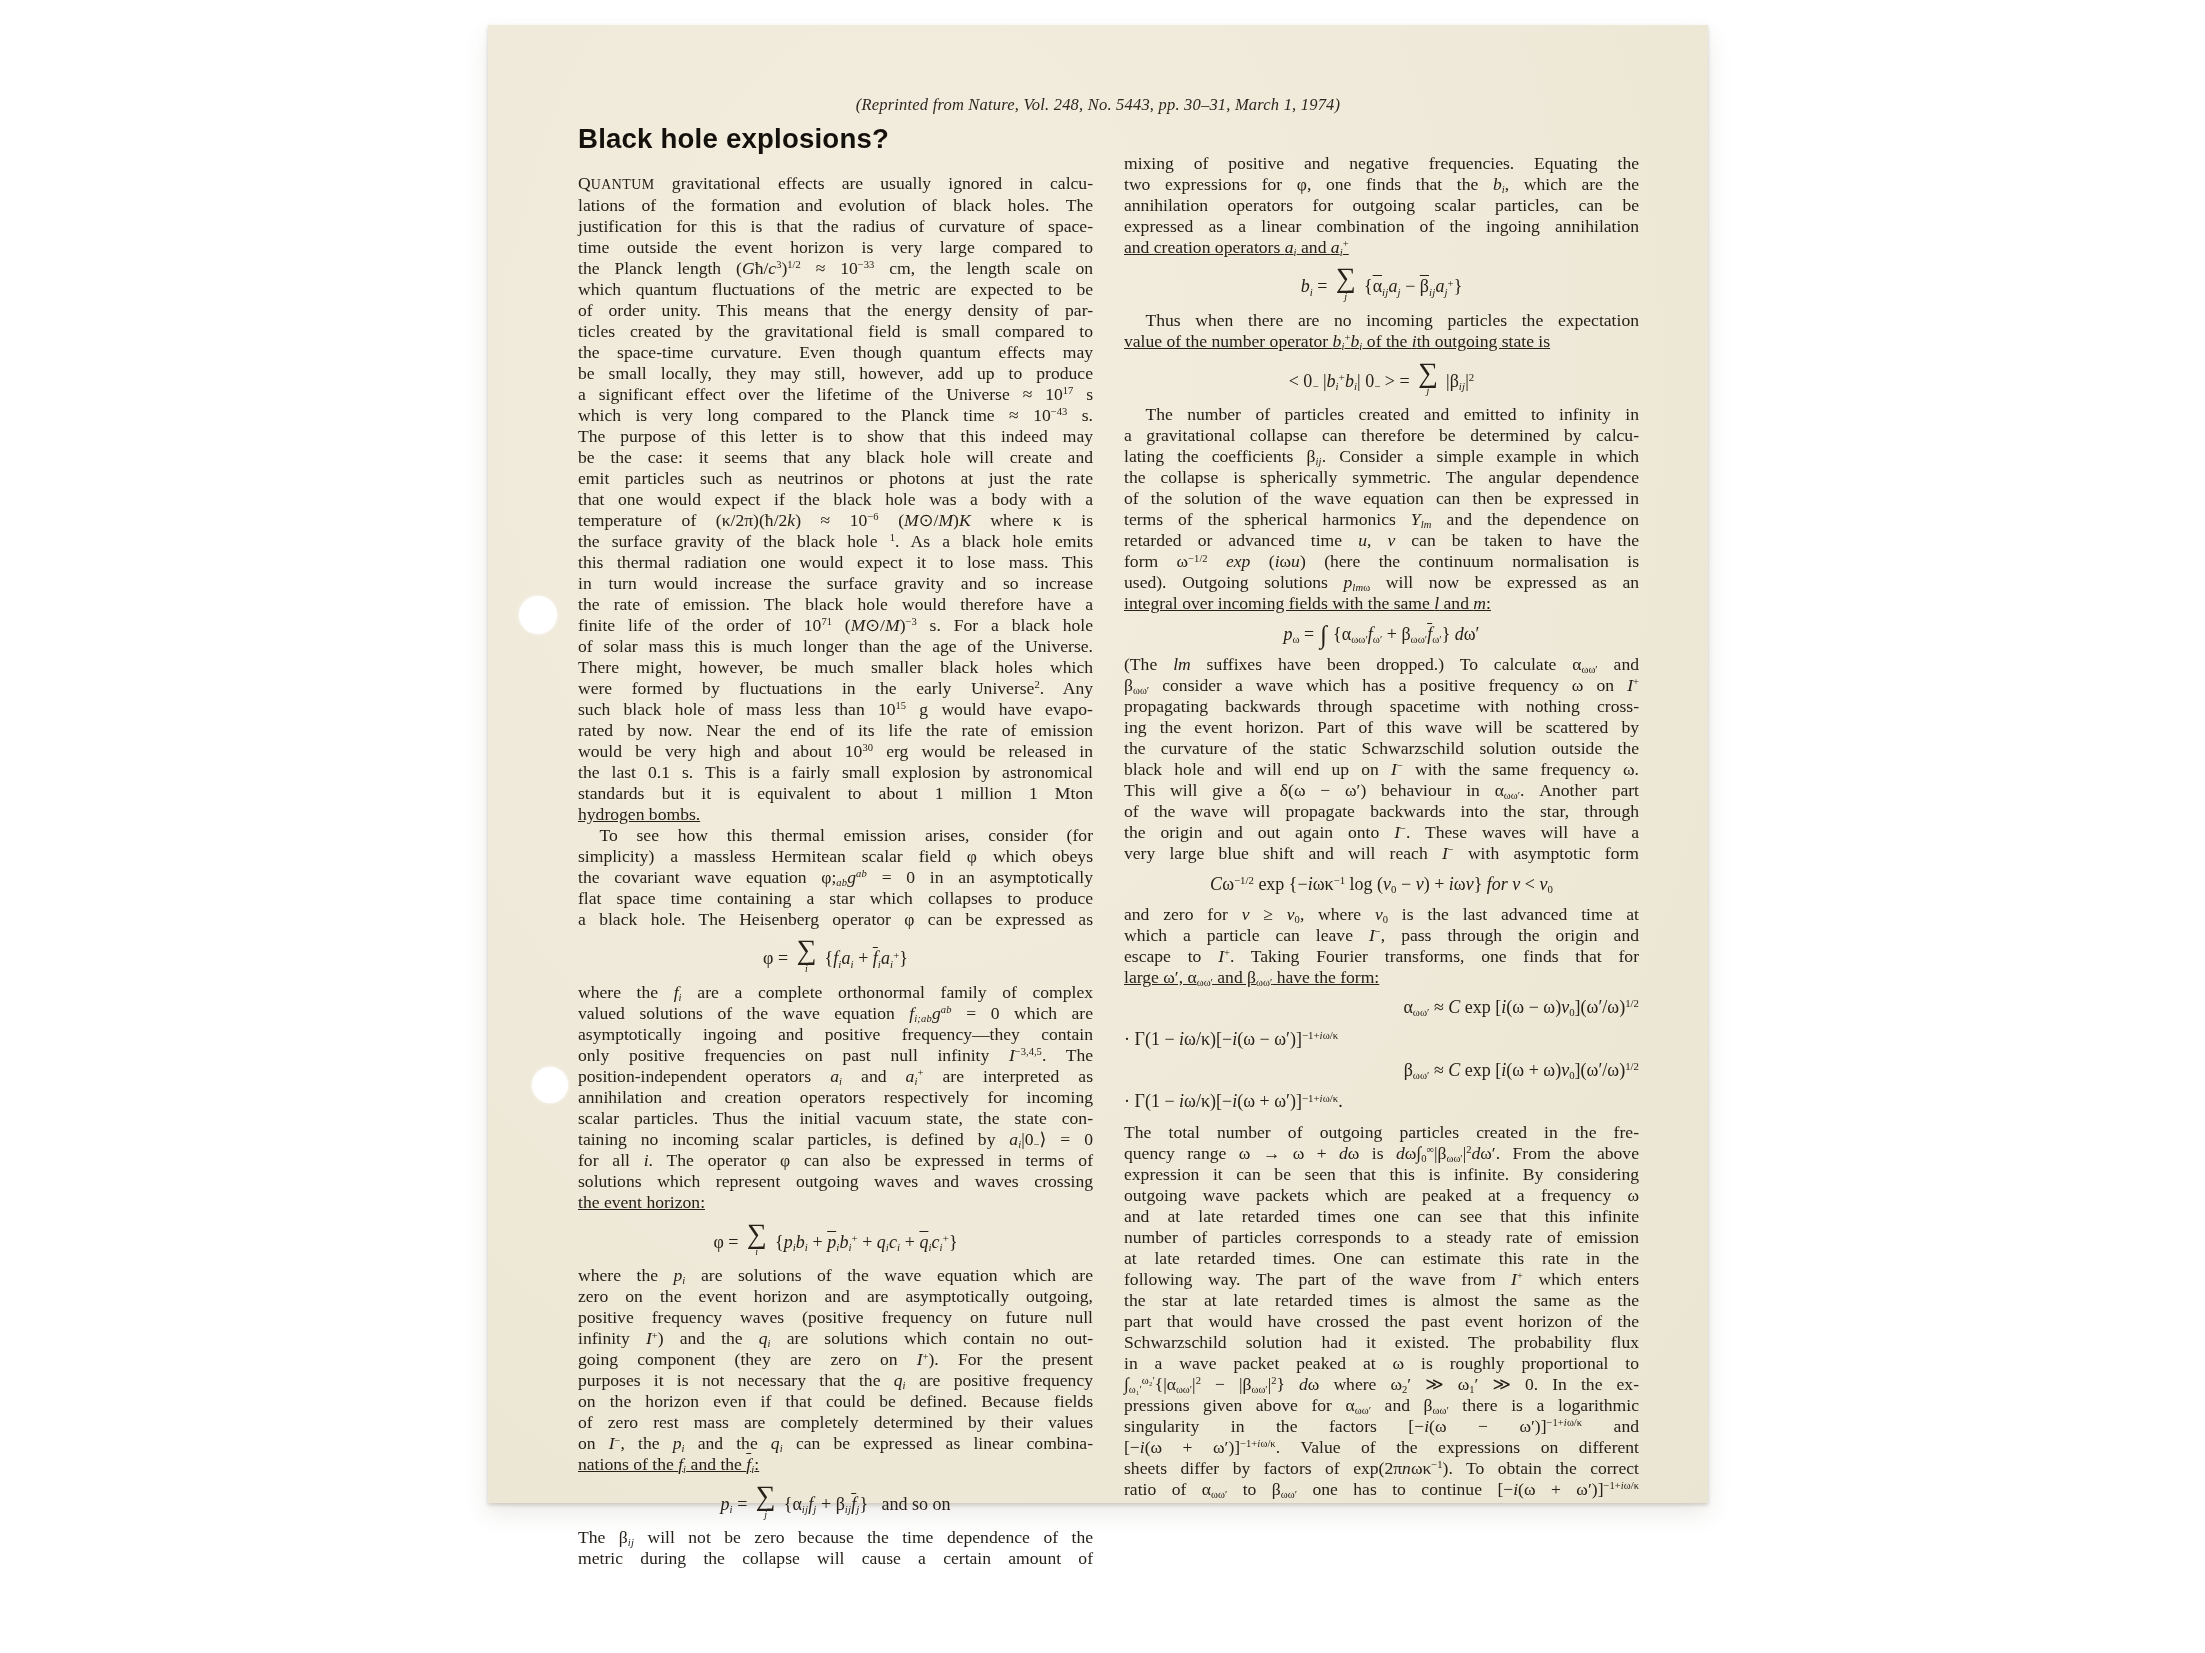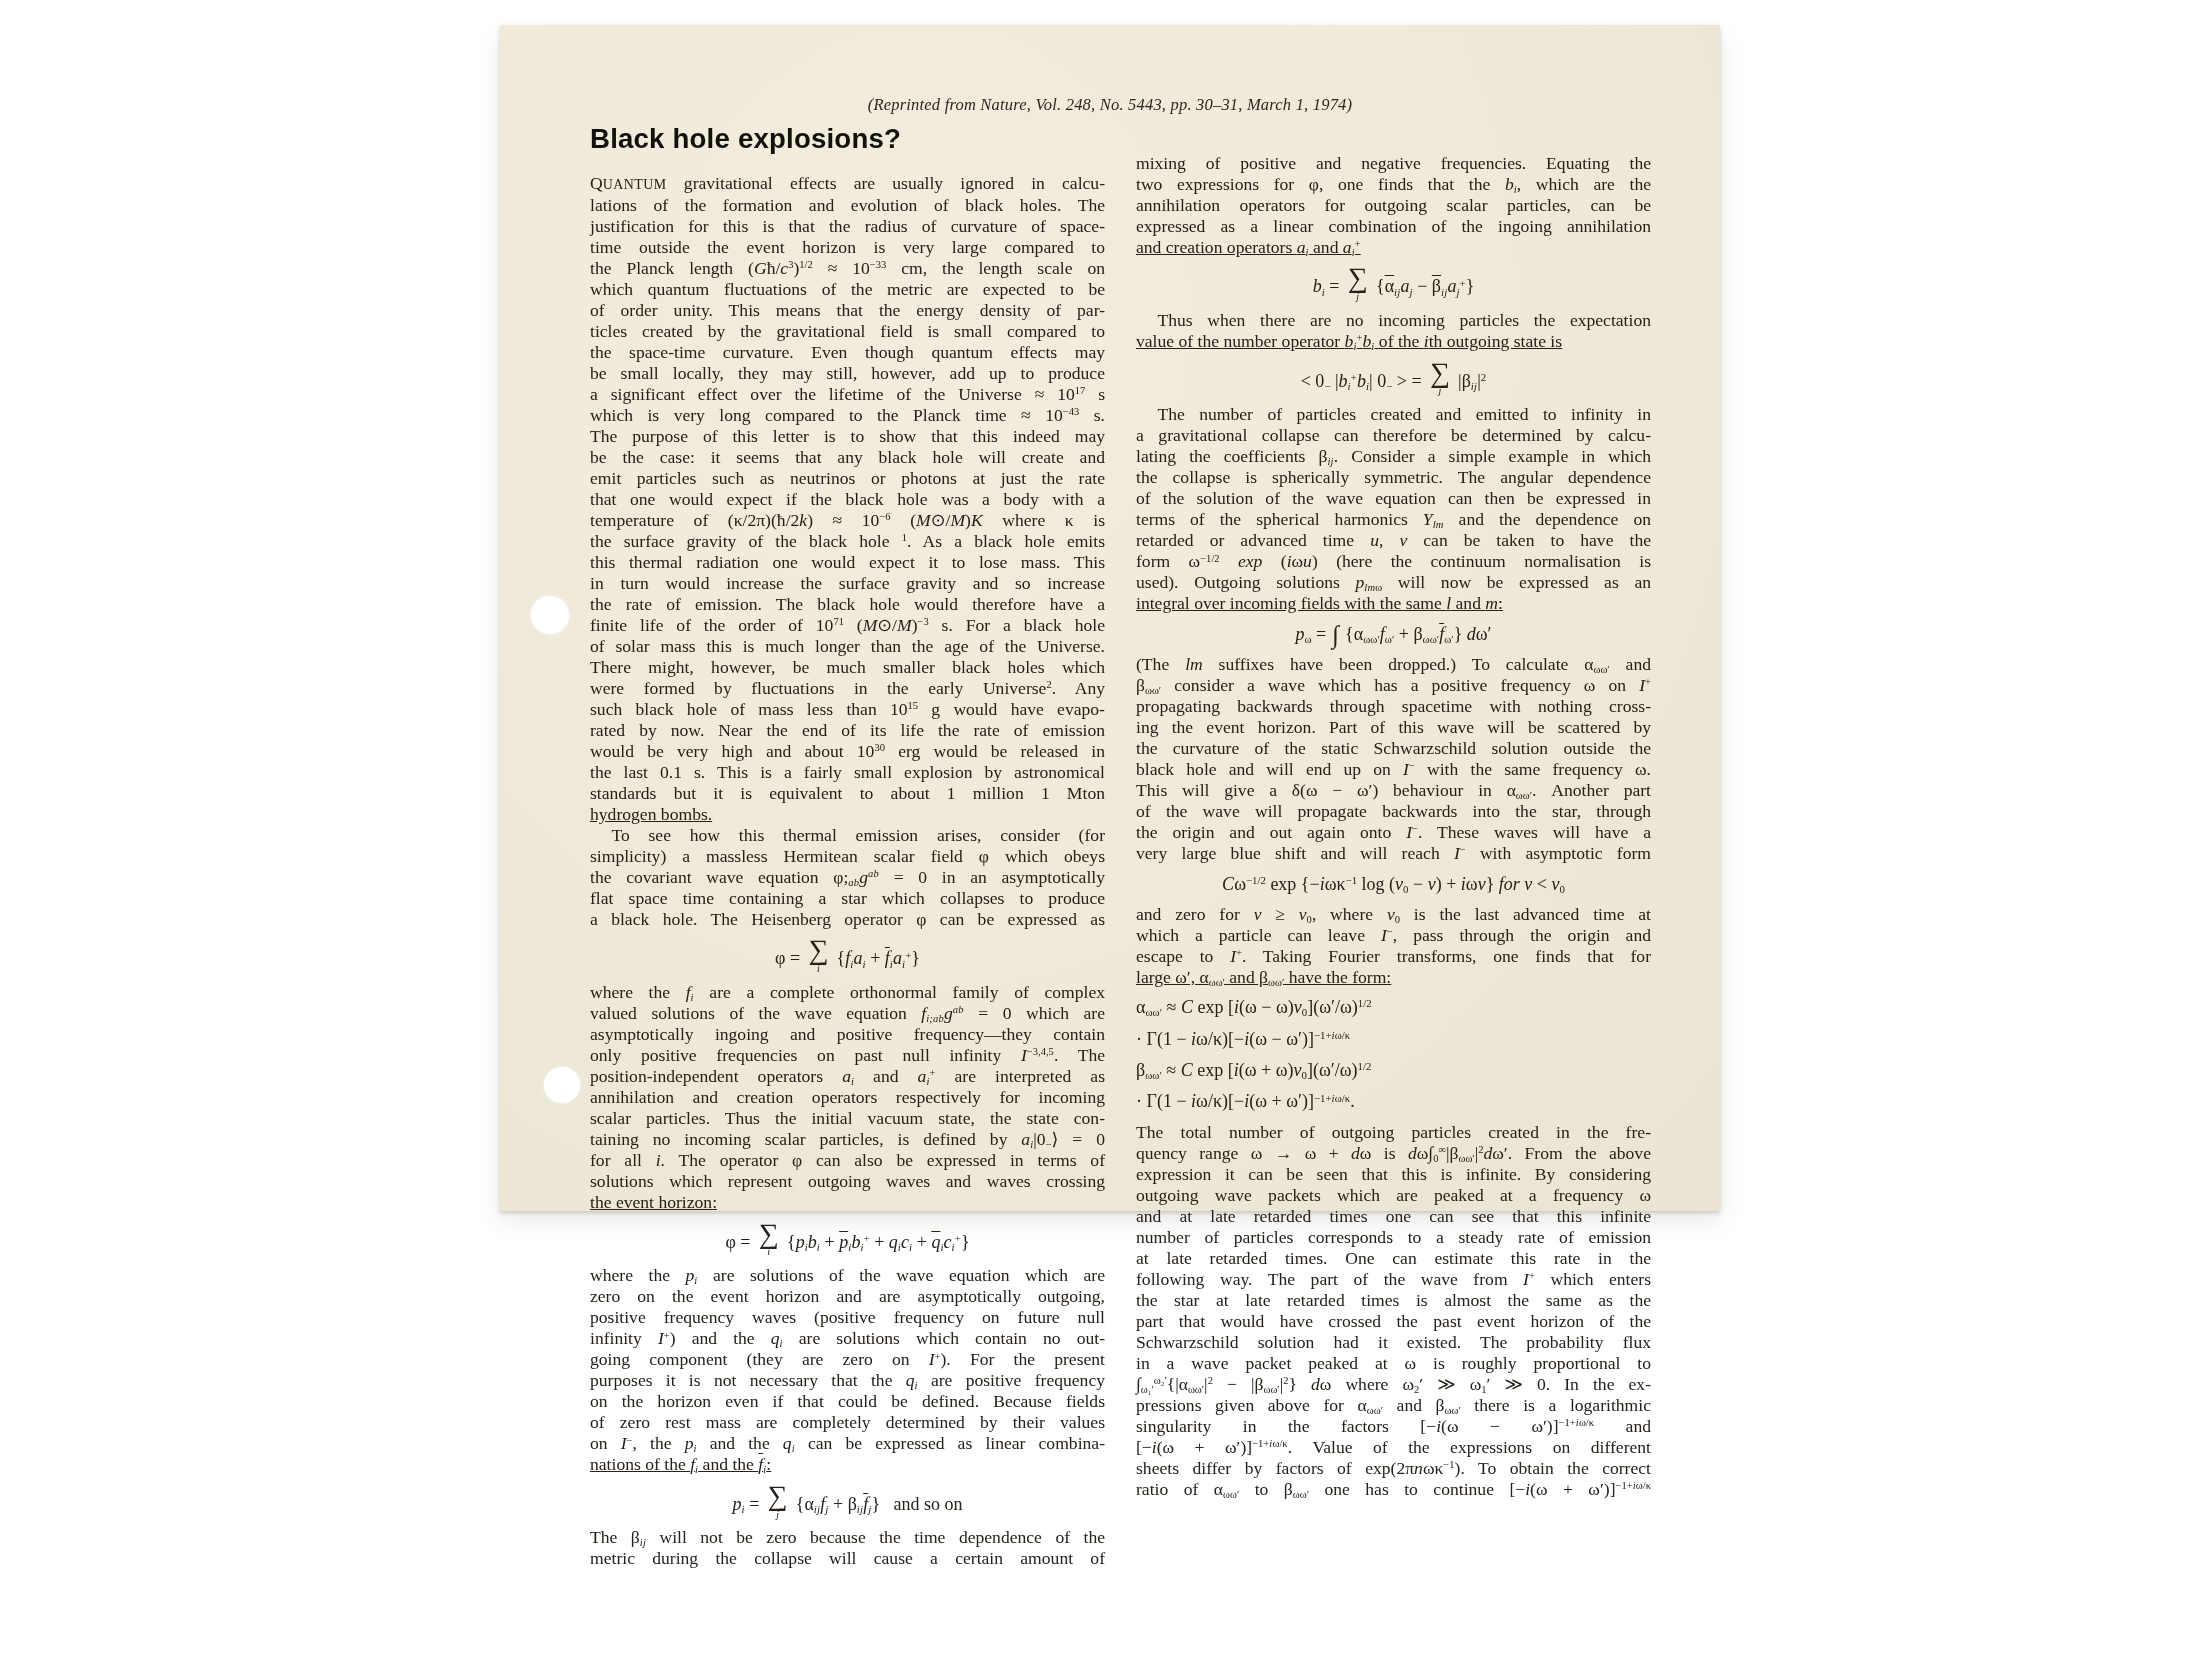--- a/index.html
+++ b/index.html
@@ -1,18 +1,18 @@
 <!DOCTYPE html>
 <html style="font-size:12.3px"><head>
 <meta charset="utf-8">
 <style>
   html,body{margin:0;padding:0;background:#ffffff;width:2205px;height:1654px;overflow:hidden;}
   #canvas{position:relative;width:2205px;height:1654px;background:#ffffff;}
   #sheet{
-    position:absolute;left:500px;top:25px;width:1220px;height:1186px;
+    position:absolute;left:488px;top:25px;width:1220px;height:1478px;
     background:radial-gradient(ellipse at 35% 25%, #f2edde 0%, #efe9d9 55%, #eae4d2 100%);
     box-shadow:0 1.5px 3.8px rgba(90,80,60,.25), 0 10.7px 23px rgba(90,80,60,.12);
   }
   .hole{position:absolute;border-radius:50%;background:#ffffff;box-shadow:0 0 3.8px rgba(255,255,255,.9);}
   #hole-top{left:31px;top:571px;width:38px;height:38px;}
   #hole-bottom{left:44px;top:1042px;width:36px;height:36px;}
   .header{
     position:absolute;top:70px;left:0;right:0;text-align:center;
     font:italic 16.5px "Liberation Serif", serif;color:#2c2720;letter-spacing:0.2px;
   }
@@ -20,21 +20,21 @@
     position:absolute;left:90px;top:98px;
     font:bold 27.6px "Liberation Sans", sans-serif;color:#14110c;letter-spacing:0.2px;
   }
   .col{position:absolute;width:515px;font:17.6px/21px "Liberation Serif", serif;color:#262019;}
   #col-left{left:90px;top:148px;}
   #col-right{left:636px;top:128px;}
   .ln{text-align:justify;text-align-last:justify;-moz-text-align-last:justify;white-space:normal;}
   .ln.end{text-align-last:left;text-decoration:underline;-moz-text-align-last:left;}
   .ln.ind{text-indent:21.4px;}
   .eq{text-align:center;margin:8.4px 0;font-size:18px;line-height:23px;}
-  .eq.l{text-align:left;}
+  .eq.l{text-align:right;}
   .eq.r{text-align:left;padding-right:3.1px;}
   sup{font-size:60%;line-height:0;vertical-align:baseline;position:relative;top:-0.55em;}
   sub{font-size:60%;line-height:0;vertical-align:baseline;position:relative;top:0.28em;}
   sup i, sub i{letter-spacing:0.2px;}
   .ov{text-decoration:overline;}
   .sc{font-size:79%;letter-spacing:0.5px;margin-top:9px;}
   .sm{display:inline-block;vertical-align:-0.42em;text-align:center;line-height:.85;margin:0 3.8px;}
   .sm .so{display:block;font-size:155%;}
   .sm .su{display:block;font-size:56%;padding-top:3.1px;}
   .big{font-size:140%;vertical-align:-0.12em;margin:0 1.5px;}

